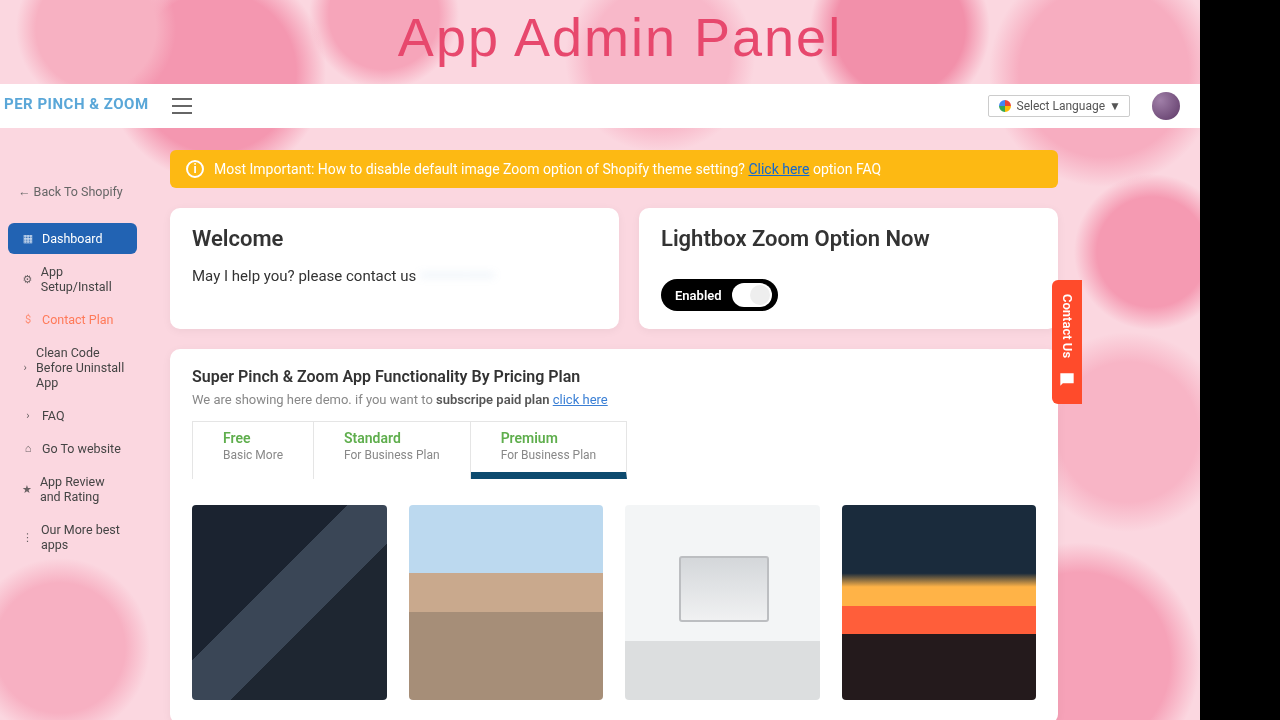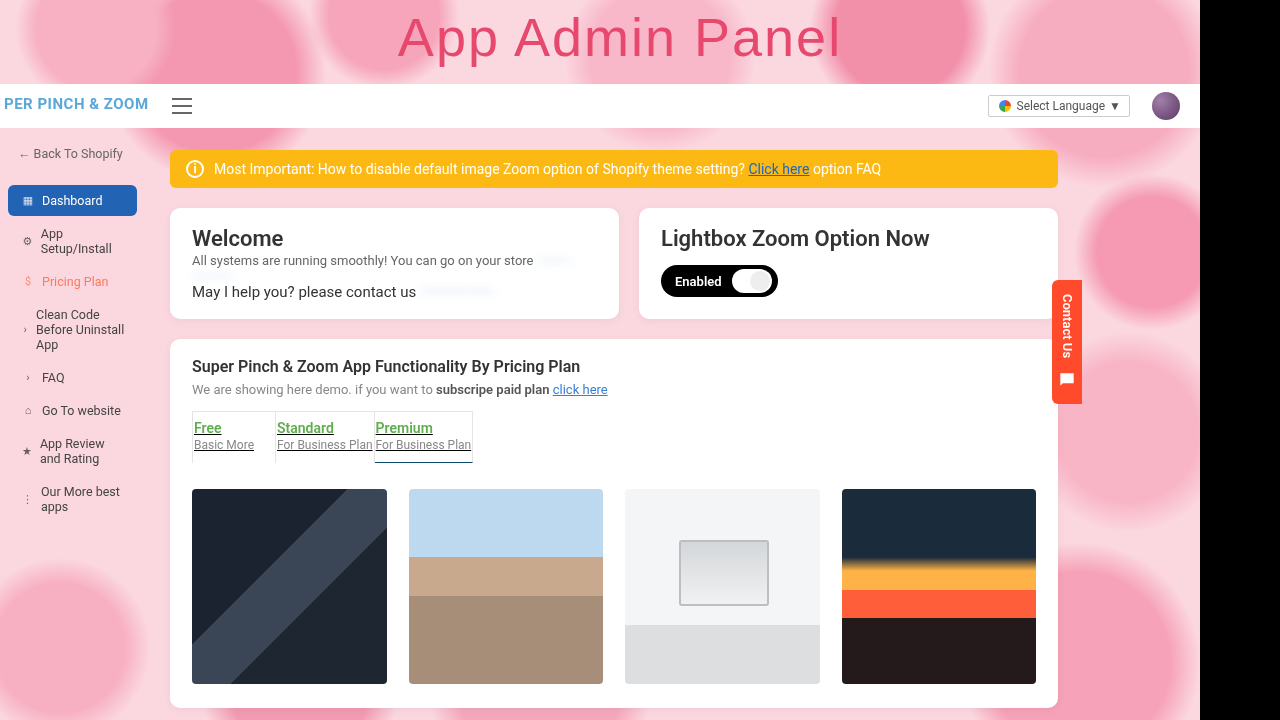--- a/index.html
+++ b/index.html
@@ -70,21 +70,21 @@
   background: radial-gradient(circle at 30% 30%, #a07fa8, #5d3866);
 }
 
 .sidebar {
   position: absolute; left: 0; top: 128px; bottom: 0;
   width: 145px;
   z-index: 7;
 }
 .back-link {
   display: block; padding: 18px 8px 22px 18px;
-  font-size: 12.5px; color: #666;
+  font-size: 12.5px; color: #666; margin-top: 38px;
 }
 .nav-item {
   display: flex; align-items: center; gap: 8px;
   padding: 8px 10px 8px 14px;
   font-size: 12.5px; color: #444;
   border-radius: 6px; margin: 2px 8px;
   cursor: pointer;
 }
 .nav-item.active { background: #2263b3; color: #fff; }
 .nav-item.accent { color: #ff7a59; }
@@ -109,21 +109,21 @@
 }
 
 .row { display: flex; gap: 20px; margin-top: 20px; }
 .card {
   background: #fff; border-radius: 10px;
   box-shadow: 0 2px 10px rgba(0,0,0,.05);
   padding: 18px 22px;
 }
 .card.welcome { flex: 1 1 430px; }
 .card.lightbox { flex: 1 1 400px; }
-.card h2 { font-size: 22px; color: #333; font-weight: 600; margin-bottom: 2px; }
+.card h2 { font-size: 22px; color: #333; font-weight: 600; margin-bottom: 16px; }
 .card .sub { font-size: 13px; color: #666; }
 .card .help { font-size: 15px; color: #333; }
 .blur { filter: blur(4px); color: #4a87c8; }
 
 .toggle {
   display: inline-flex; align-items: center;
   background: #000000; color: #fff;
   border-radius: 20px; padding: 4px 6px 4px 14px;
   font-size: 13px; font-weight: 600;
   margin-top: 12px;
@@ -140,31 +140,30 @@
 
 .func-card { margin-top: 20px; padding-bottom: 24px; }
 .func-card h3 { font-size: 16px; font-weight: 600; color: #333; }
 .func-card .desc { font-size: 13px; color: #888; margin-top: 6px; }
 .func-card .desc b { color: #555; font-weight: 600; }
 .func-card .desc a { color: #3a7fd5; }
 
 .tabs { display: flex; margin-top: 14px; }
 .tab {
   border: 1px solid #e5e5e5; border-bottom: none;
-  padding: 8px 1px 10px; min-width: 84px;
+  padding: 8px 30px 10px; min-width: 84px;
   background: #fff;
-  text-decoration: underline;
 }
 .tab + .tab { border-left: none; }
 .tab .name { font-size: 14px; font-weight: 600; color: #333; }
 .tab .sub { font-size: 12px; color: #888; margin-top: 2px; }
 .tab.free .name { color: #5fae4d; }
 .tab.std .name { color: #5fae4d; }
 .tab.prem .name { color: #5fae4d; }
-.tab.active { border-top: 1px solid #e5e5e5; border-bottom: 1px solid #0c4a6e; }
+.tab.active { border-top: 1px solid #e5e5e5; border-bottom: 7px solid #0c4a6e; }
 
 .gallery { display: grid; grid-template-columns: repeat(4, 1fr); gap: 22px; margin-top: 26px; }
 .thumb {
   width: 100%; aspect-ratio: 1/1; border-radius: 4px;
   background: #ddd;
 }
 .thumb.t1 { background:
   linear-gradient(135deg, #1b2330 0 40%, #3a4656 40% 60%, #1e2631 60% 100%);
 }
 .thumb.t2 { background:
@@ -229,21 +228,21 @@
   <div class="nav-item active">
     <span class="ico">▦</span>
     <span>Dashboard</span>
   </div>
   <div class="nav-item">
     <span class="ico">⚙</span>
     <span>App Setup/Install</span>
   </div>
   <div class="nav-item accent">
     <span class="ico">$</span>
-    <span>Pricing Plan</span>
+    <span>Contact Plan</span>
   </div>
   <div class="nav-item">
     <span class="ico">›</span>
     <span>Clean Code Before Uninstall App</span>
   </div>
   <div class="nav-item">
     <span class="ico">›</span>
     <span>FAQ</span>
   </div>
   <div class="nav-item">
@@ -266,24 +265,20 @@
     <span>
       <span>Most Important: How to disable default image Zoom option of Shopify theme setting?</span>
       <a href="#">Click here</a>
       <span>option FAQ</span>
     </span>
   </div>
 
   <div class="row">
     <div class="card welcome">
       <h2>Welcome</h2>
-      <div class="sub">
-        <span>All systems are running smoothly! You can go on your store</span>
-        <span class="blur">·········· ············</span>
-      </div>
       <div class="help">
         <span>May I help you? please contact us</span>
         <span class="blur">···················</span>
       </div>
     </div>
 
     <div class="card lightbox">
       <h2>Lightbox Zoom Option Now</h2>
       <div class="toggle">
         <span>Enabled</span>

